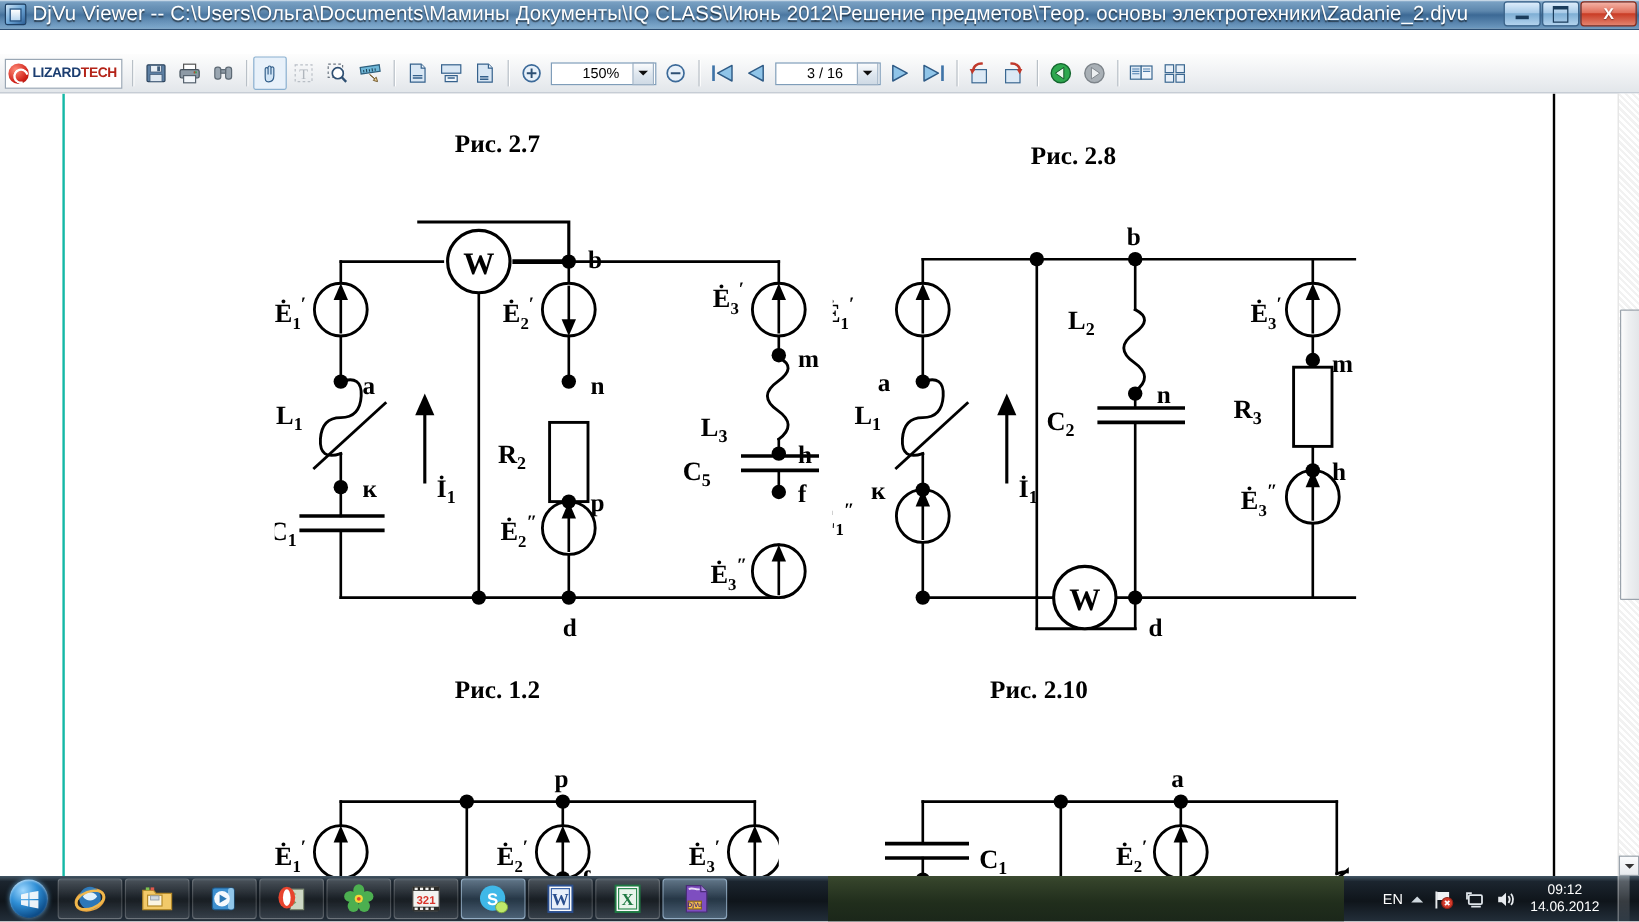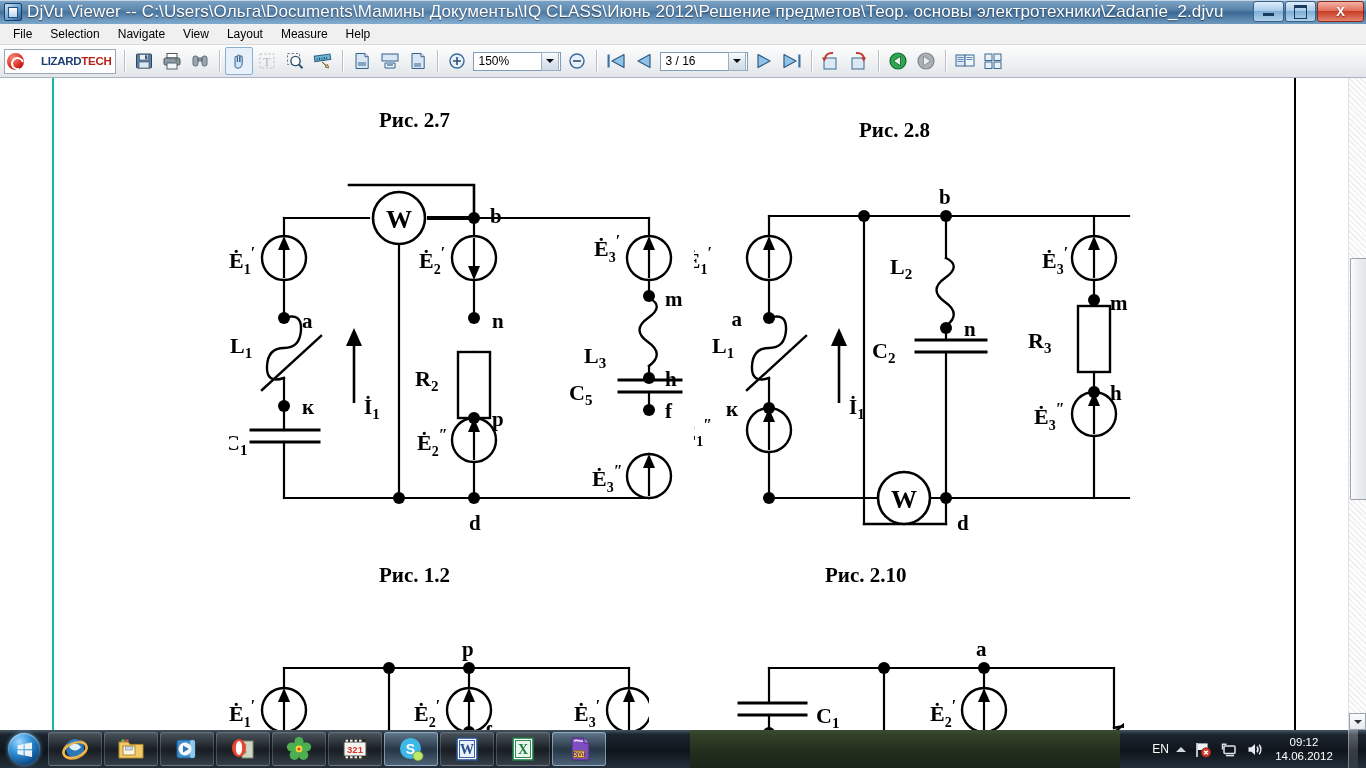--- a/index.html
+++ b/index.html
@@ -71,21 +71,21 @@
   }
   .sep{width:1px;height:22px;background:#b9c0c7;margin:0 5px;box-shadow:1px 0 0 #fff;}
   .tbtn{
     width:26px;height:26px;display:flex;align-items:center;justify-content:center;
     border:1px solid transparent;border-radius:2px;position:relative;
   }
   .tbtn.active{border-color:#8ab0d0;background:#e8f1fa;}
 
   
   .logo{
-    height:23px;display:flex;align-items:center;gap:17px;
+    height:23px;display:flex;align-items:center;gap:3px;
     border:1px solid #9aa7b4;background:#fff;padding:0 4px 0 2px;margin-right:3px;
   }
   .logo-mark{
     width:17px;height:17px;border-radius:50%;
     background:radial-gradient(circle at 35% 30%,#ff8b78,#cf2018 65%,#8c0f08);
     position:relative;
   }
   .logo-mark:after{
     content:"";position:absolute;left:4px;top:4px;width:9px;height:9px;border-radius:50%;
     border:2.5px solid #fff;border-right-color:transparent;transform:rotate(30deg);
@@ -93,21 +93,21 @@
   .logo-txt{font-size:11.5px;font-weight:bold;letter-spacing:-.3px;}
   .logo-txt .a{color:#1b3d70;}
   .logo-txt .b{color:#b42318;}
 
   
   .combo{
     height:19px;border:1px solid #7f9db9;background:#fff;display:flex;align-items:center;
     box-sizing:border-box;
   }
   .combo .val{
-    font-size:12px;padding-left:4px;flex:1;color:#000;white-space:nowrap;overflow:hidden;
+    font-size:12px;padding-left:4px;flex:1;color:#000;white-space:nowrap;overflow:hidden;margin-left:21px;
   }
   .combo .arrow{
     width:16px;height:17px;margin:0 1px 0 0;
     background:linear-gradient(180deg,#fbfcfd,#dfe7ef 50%,#cfdae5);
     border:1px solid #9cb0c4;display:flex;align-items:center;justify-content:center;
   }
   .combo .arrow i{
     display:block;width:0;height:0;border-left:4px solid transparent;border-right:4px solid transparent;
     border-top:4px solid #0d0d0d;
   }
@@ -208,29 +208,20 @@
       </div>
       <div class="tbbtn">
         <span class="glyph-max"></span>
       </div>
       <div class="tbbtn close">
         <span>X</span>
       </div>
     </div>
   </div>
 
-  <div class="menubar">
-    <div class="menuitem">File</div>
-    <div class="menuitem">Selection</div>
-    <div class="menuitem">Navigate</div>
-    <div class="menuitem">View</div>
-    <div class="menuitem">Layout</div>
-    <div class="menuitem">Measure</div>
-    <div class="menuitem">Help</div>
-  </div>
 
   <div class="toolbar">
 
     <div class="logo">
       <span class="logo-mark"></span>
       <span class="logo-txt">
         <span class="a">LIZARD</span><span class="b">TECH</span>
       </span>
     </div>
 

